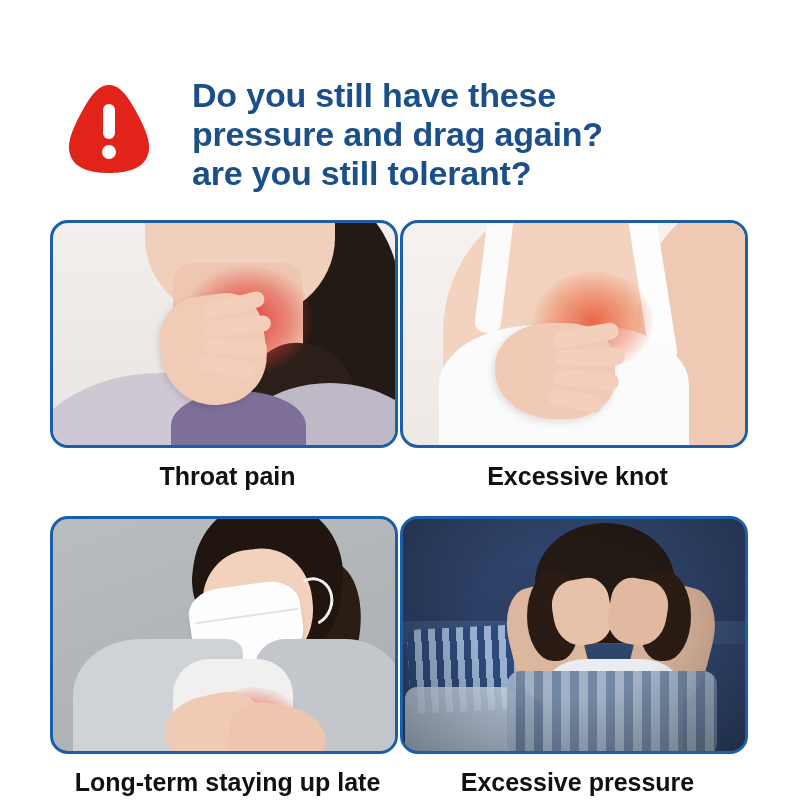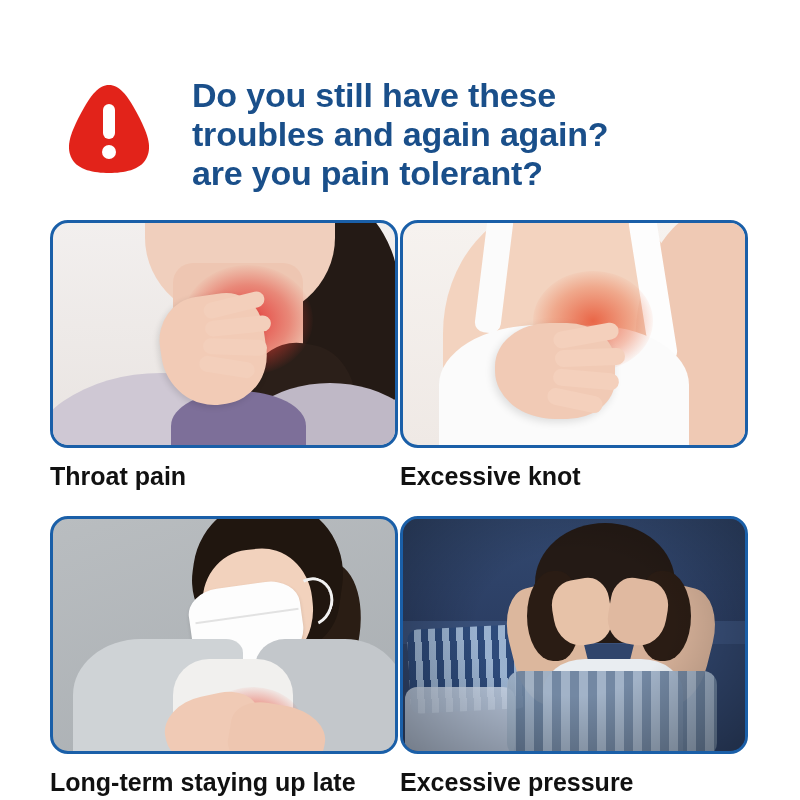--- a/index.html
+++ b/index.html
@@ -65,20 +65,21 @@
     width: 348px; height: 228px;
     border: 3px solid #1a5fa8;
     border-radius: 18px;
     overflow: hidden;
     background: #e8eef3;
   }
   .cell.c3 .photo, .cell.c4 .photo { height: 238px; }
 
   .caption {
     margin-top: 14px;
+    text-align: center;
     color: #111111;
     font-weight: bold;
     font-size: 25px;
     line-height: 28px;
     white-space: nowrap;
   }
   .cell.c3 .caption, .cell.c4 .caption { font-size: 25px; }
 
   
   .p1 { background: linear-gradient(180deg,#f2efee 0%, #e9e4e1 100%); }
@@ -385,22 +386,22 @@
     <div class="warn-icon">
       <svg width="86" height="92" viewBox="0 0 86 92">
         <path d="M43 3 C53 3 61 12 72 33 C83 54 86 66 80 77 C74 88 58 91 43 91 C28 91 12 88 6 77 C0 66 3 54 14 33 C25 12 33 3 43 3 Z" fill="#e2231a"></path>
         <rect x="37" y="22" width="12" height="35" rx="6" fill="#ffffff"></rect>
         <circle cx="43" cy="70" r="7" fill="#ffffff"></circle>
       </svg>
     </div>
 
     <div class="headline">
       <span class="l1">Do you still have these</span>
-      <span class="l2">troubles and again again?</span>
-      <span class="l3">are you pain tolerant?</span>
+      <span class="l2">pressure and drag again?</span>
+      <span class="l3">are you still tolerant?</span>
     </div>
   </div>
 
   <div class="grid">
 
     <div class="cell c1">
       <div class="photo p1">
         <div class="hair"></div>
         <div class="chin"></div>
         <div class="neck"></div>

